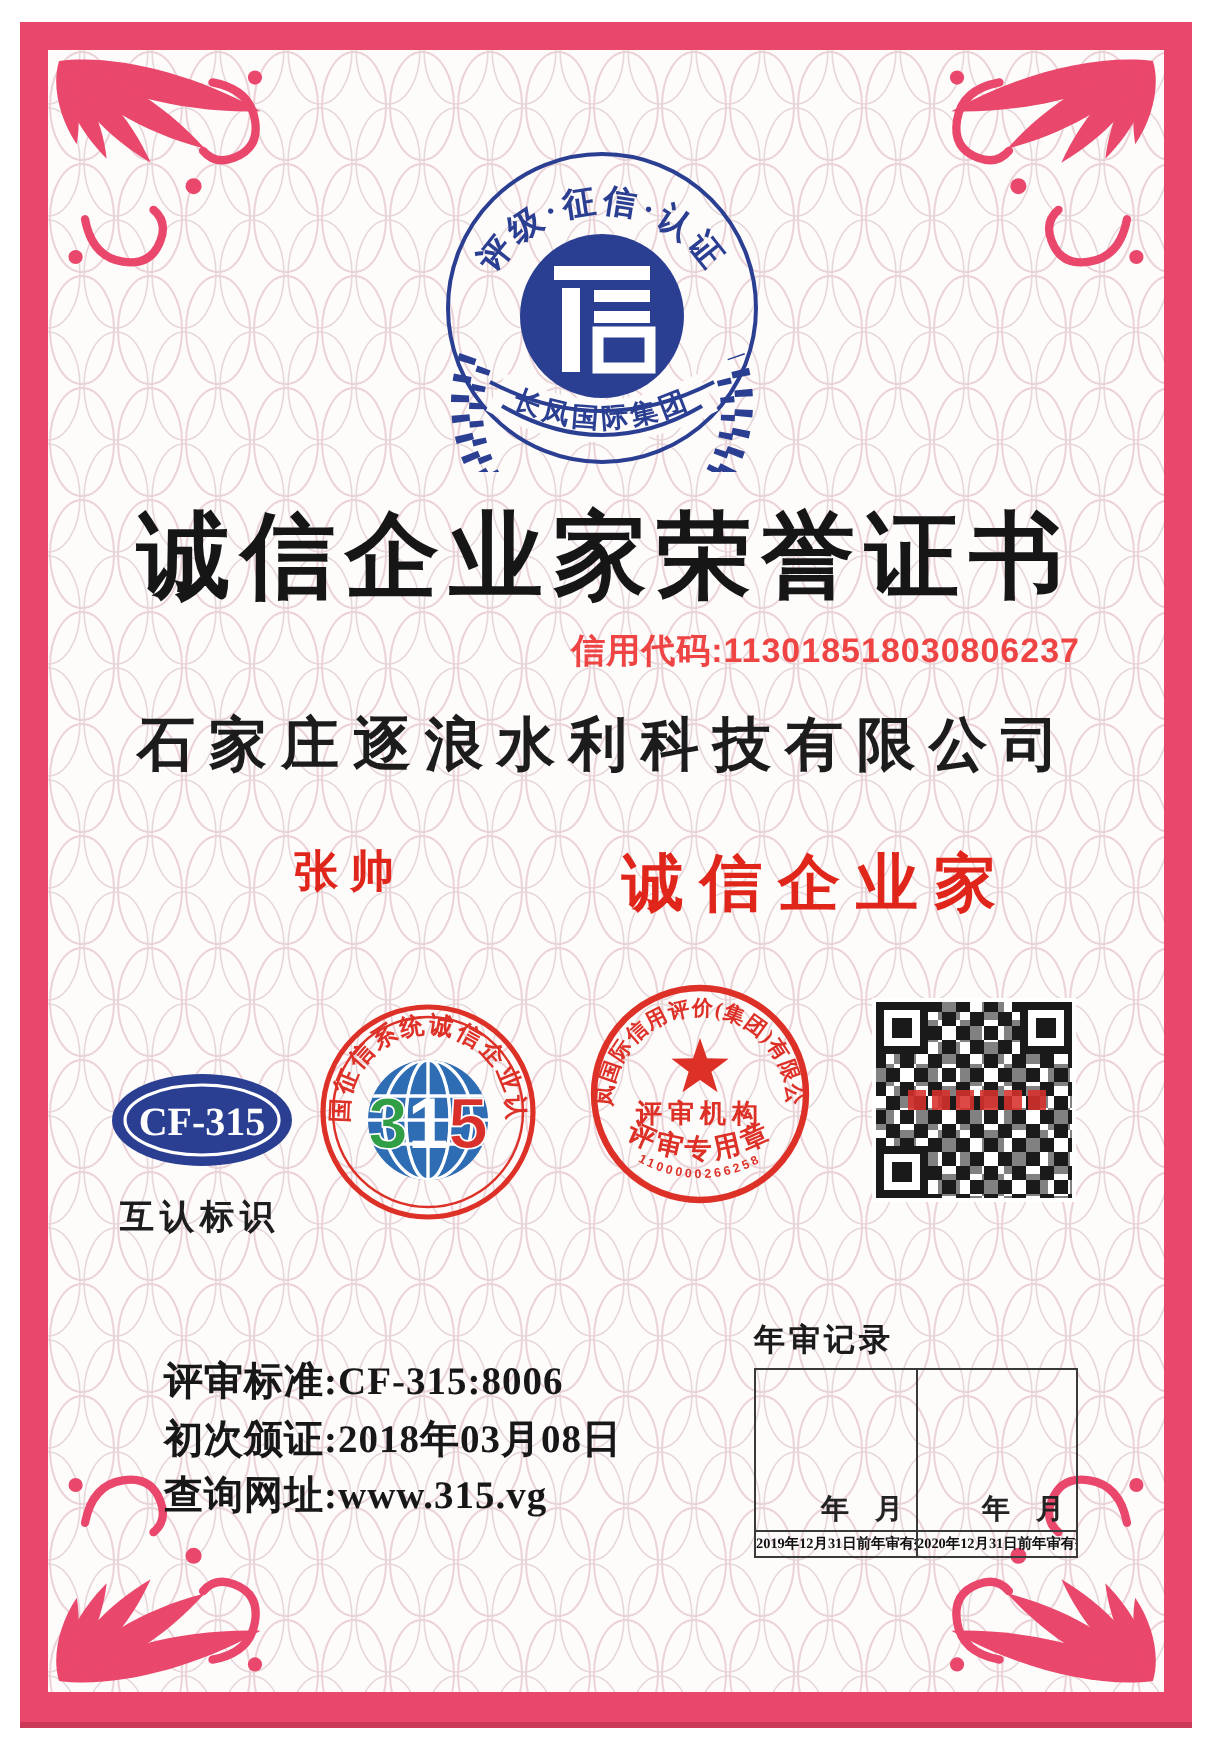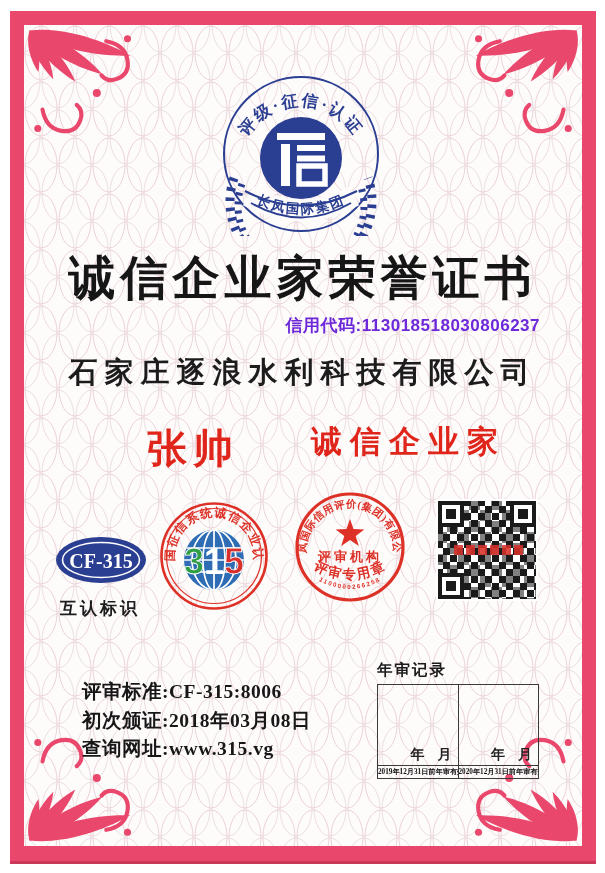--- a/index.html
+++ b/index.html
@@ -9,23 +9,23 @@
   .fill{position:absolute;inset:0;width:100%;height:100%;}
   .corner{position:absolute;width:118px;height:118px;color:#e9476b;pointer-events:none;}
   .corner svg{width:100%;height:100%;}
   .c-tl{left:26px;top:27px;}
   .c-tr{right:25px;top:27px;transform:scaleX(-1);}
   .c-bl{left:26px;bottom:29px;transform:scaleY(-1);}
   .c-br{right:25px;bottom:29px;transform:scale(-1,-1);}
   .layer{position:absolute;inset:0;}
   .emblem{position:absolute;left:220px;top:70px;width:162px;height:166px;}
   .title{position:absolute;left:0;right:0;top:247px;text-align:center;font-size:47px;font-weight:800;letter-spacing:5px;color:#161616;white-space:nowrap;}
-  .credit{position:absolute;right:65px;top:314px;font-size:17px;font-weight:800;color:#6d28d9;letter-spacing:.5px;white-space:nowrap;}
+  .credit{position:absolute;right:65px;top:314px;font-size:17px;font-weight:800;color:#ef4444;letter-spacing:.5px;white-space:nowrap;}
   .company{position:absolute;left:0;right:0;top:353px;text-align:center;font-size:29px;font-weight:800;letter-spacing:7px;color:#1c1c1c;white-space:nowrap;}
-  .honoree{position:absolute;left:147px;top:421px;font-size:40px;font-weight:800;letter-spacing:6px;color:#e0251b;font-family:"Liberation Serif",serif;white-space:nowrap;}
+  .honoree{position:absolute;left:147px;top:421px;font-size:22px;font-weight:800;letter-spacing:6px;color:#e0251b;font-family:"Liberation Serif",serif;white-space:nowrap;}
   .honor-title{position:absolute;left:311px;top:421px;font-size:31px;font-weight:800;letter-spacing:8px;color:#e0251b;font-family:"Liberation Serif",serif;white-space:nowrap;}
   .cf315{position:absolute;left:54px;top:536px;width:94px;height:48px;}
   .cf-caption{position:absolute;left:50px;top:597px;width:100px;text-align:center;font-size:17px;font-weight:800;letter-spacing:3px;color:#1d1d1d;font-family:"Liberation Serif",serif;}
   .seal315{position:absolute;left:158px;top:500px;width:112px;height:112px;}
   .orgseal{position:absolute;left:293px;top:490px;width:114px;height:114px;}
   .qr{position:absolute;left:436px;top:499px;width:102px;height:102px;}
   .qr-caption{position:absolute;left:428px;top:605px;width:118px;text-align:center;font-size:14.5px;font-weight:800;letter-spacing:1px;color:#141414;font-family:"Liberation Serif",serif;white-space:nowrap;}
   .details{position:absolute;left:69px;top:678px;font-family:"Liberation Serif",serif;margin-left:13px;}
   .d-line{font-size:19.5px;font-weight:800;color:#171717;line-height:28.5px;letter-spacing:.5px;white-space:nowrap;}
   .review-title{position:absolute;left:377px;top:660px;font-size:15.5px;font-weight:800;letter-spacing:2px;color:#1b1b1b;font-family:"Liberation Serif",serif;}

